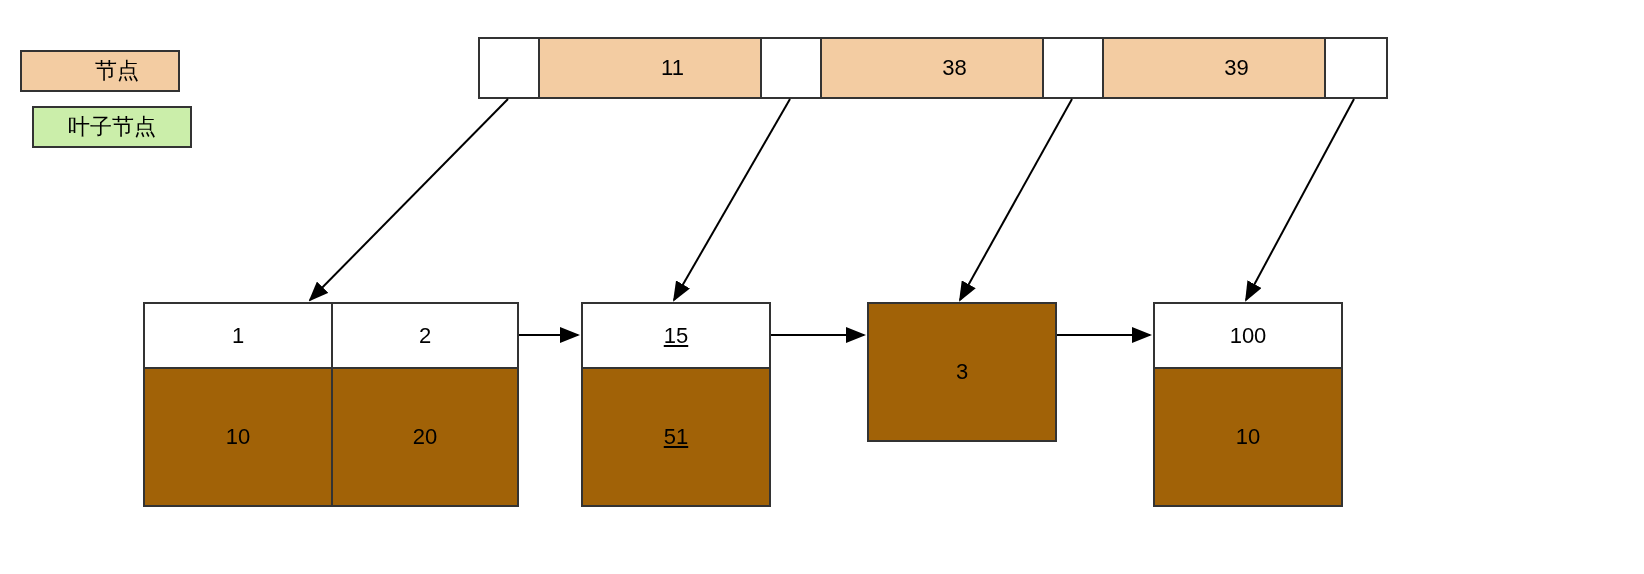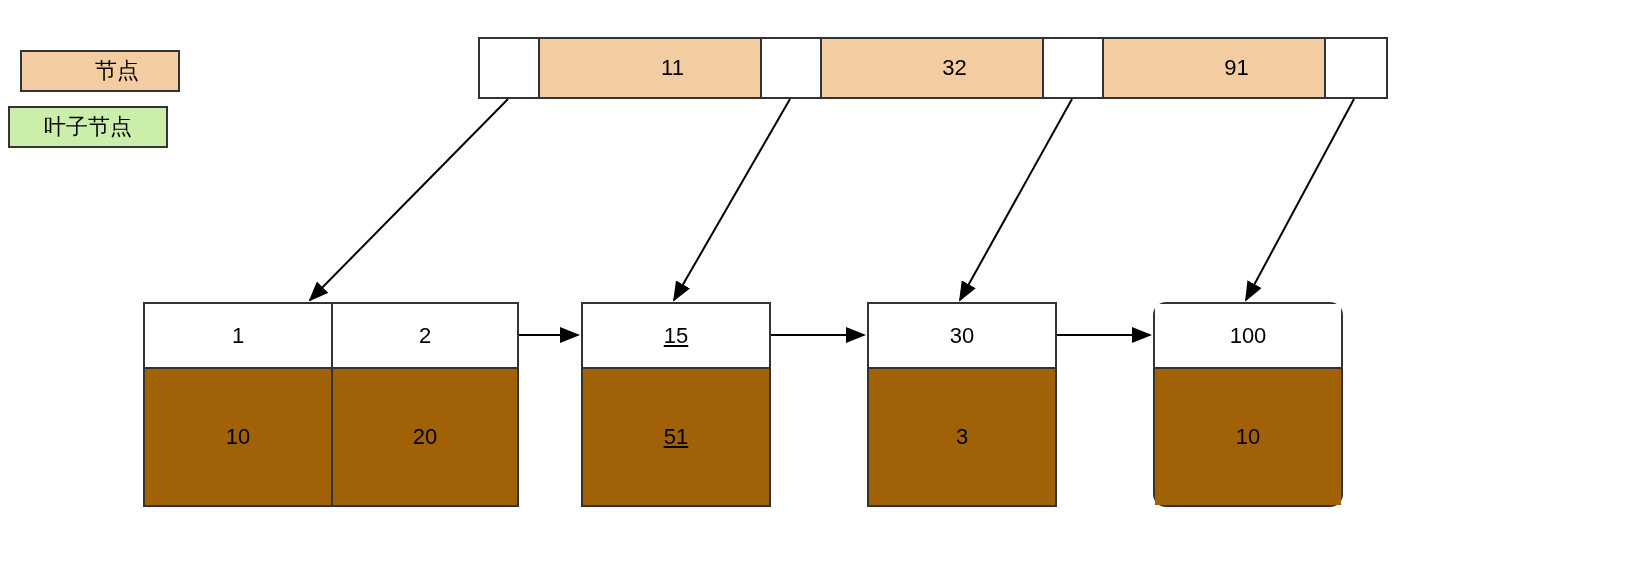--- a/index.html
+++ b/index.html
@@ -82,31 +82,31 @@
       height: 574px;
       pointer-events: none;
     }
   </style>
 </head>
 <body>
 
 <div class="legend-box node-color" style="left:20px; top:50px;">
   <span>节点</span>
 </div>
-<div class="legend-box leaf-color" style="left:8px; top:106px;">
+<div class="legend-box leaf-color" style="left:32px; top:106px;">
   <span>叶子节点</span>
 </div>
 
 <div class="root-node">
   <div class="root-ptr"></div>
   <div class="root-key">11</div>
   <div class="root-ptr"></div>
-  <div class="root-key">32</div>
+  <div class="root-key">38</div>
   <div class="root-ptr"></div>
-  <div class="root-key">91</div>
+  <div class="root-key">39</div>
   <div class="root-ptr"></div>
 </div>
 
 <div id="leaves-container">
     <div class="leaf-node" style="left: 143px; top: 302px;">
       <div class="leaf-cell">
         <div class="leaf-key">1</div>
         <div class="leaf-val">10</div>
       </div>
       <div class="leaf-cell">
@@ -115,25 +115,24 @@
       </div>
     </div>
     <div class="leaf-node" style="left: 581px; top: 302px; text-decoration: underline;">
       <div class="leaf-cell">
         <div class="leaf-key">15</div>
         <div class="leaf-val">51</div>
       </div>
     </div>
     <div class="leaf-node" style="left: 867px; top: 302px;">
       <div class="leaf-cell">
-        <div class="leaf-key">30</div>
         <div class="leaf-val">3</div>
       </div>
     </div>
-    <div class="leaf-node" style="left: 1153px; top: 302px; border-radius: 13px;">
+    <div class="leaf-node" style="left: 1153px; top: 302px;">
       <div class="leaf-cell">
         <div class="leaf-key">100</div>
         <div class="leaf-val">10</div>
       </div>
     </div>
   </div>
 
 <svg class="arrows">
   <defs>
     <marker id="arrowhead" markerWidth="10" markerHeight="8" refX="9" refY="4" orient="auto">

